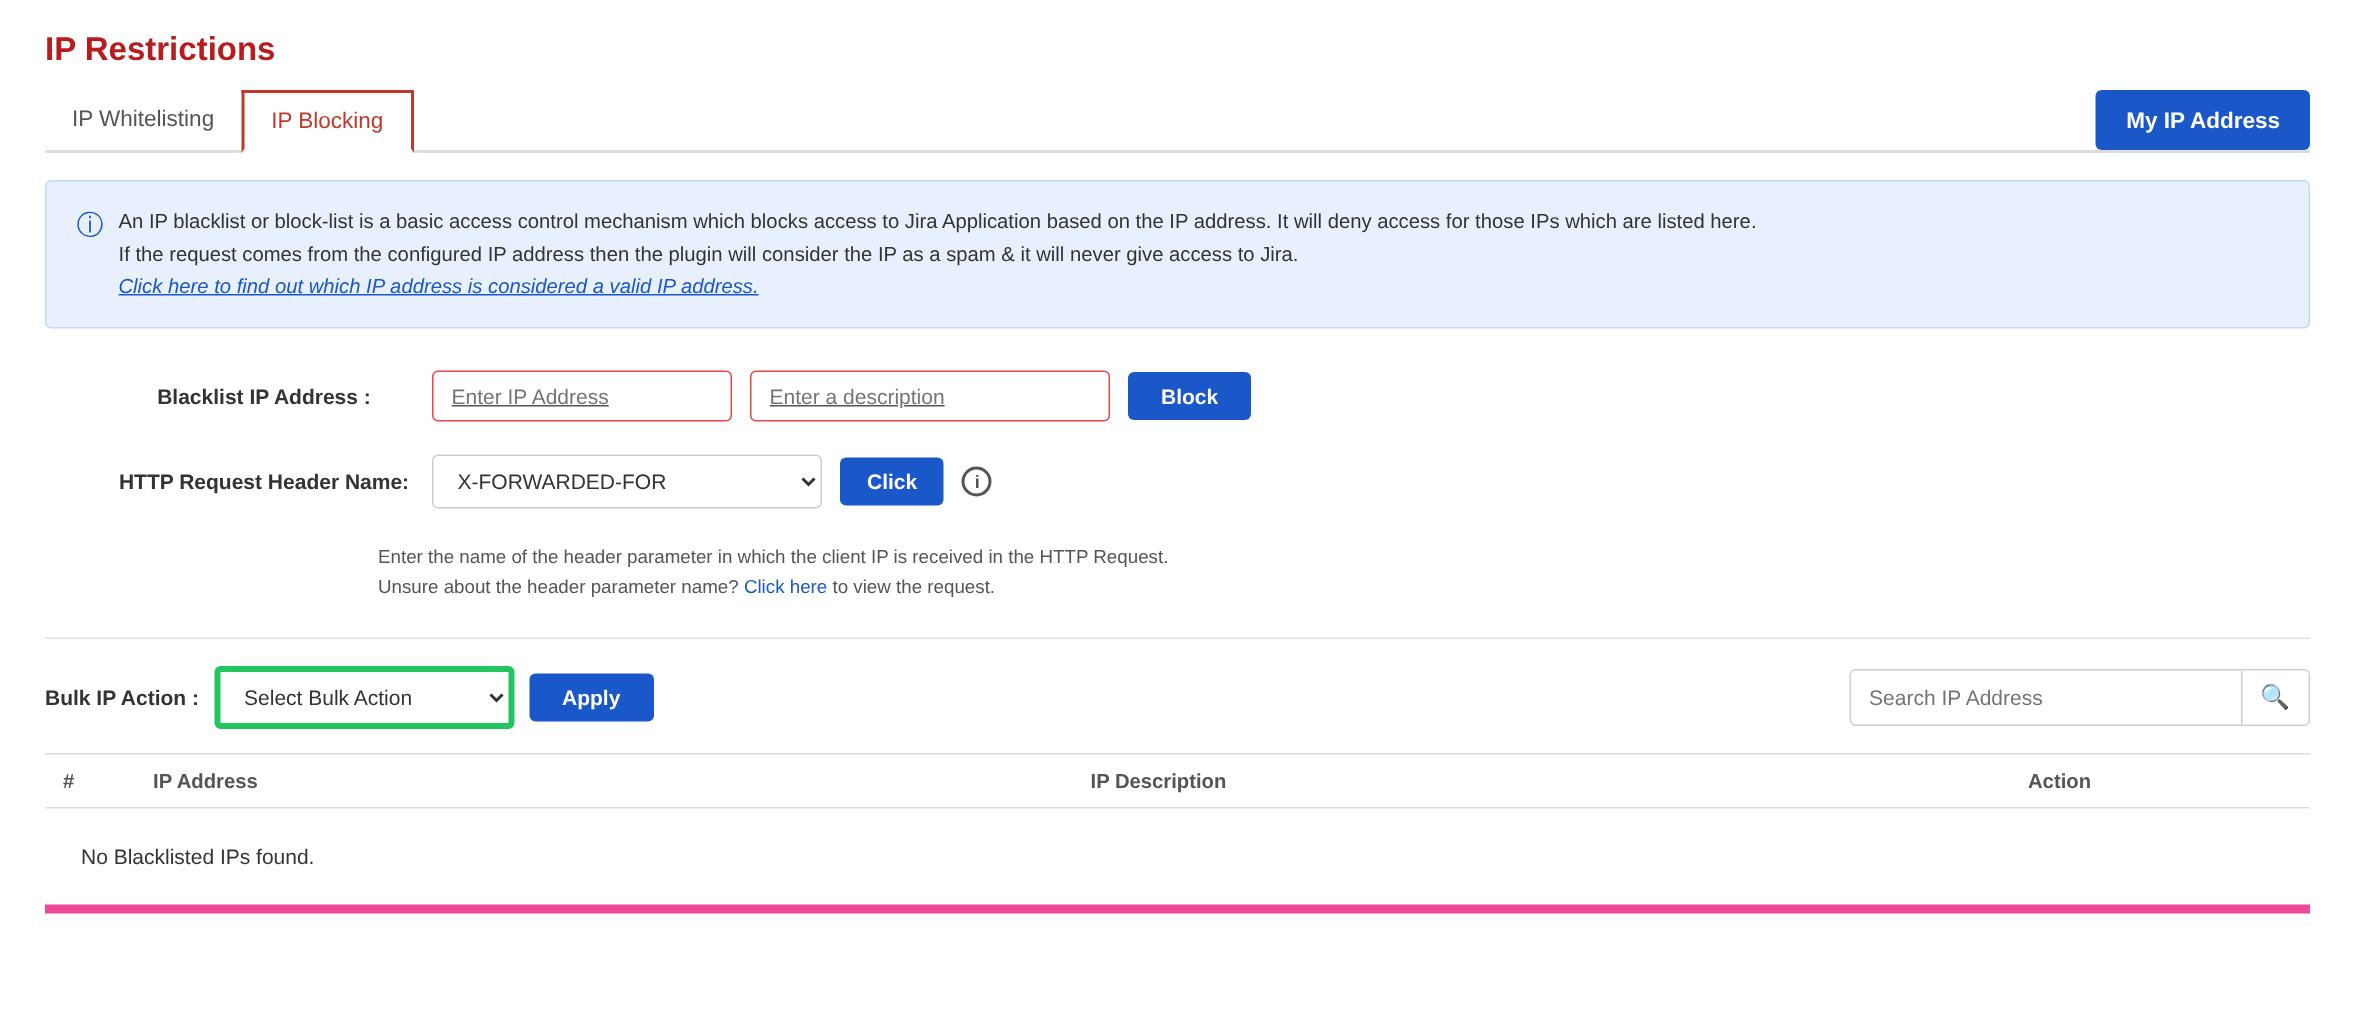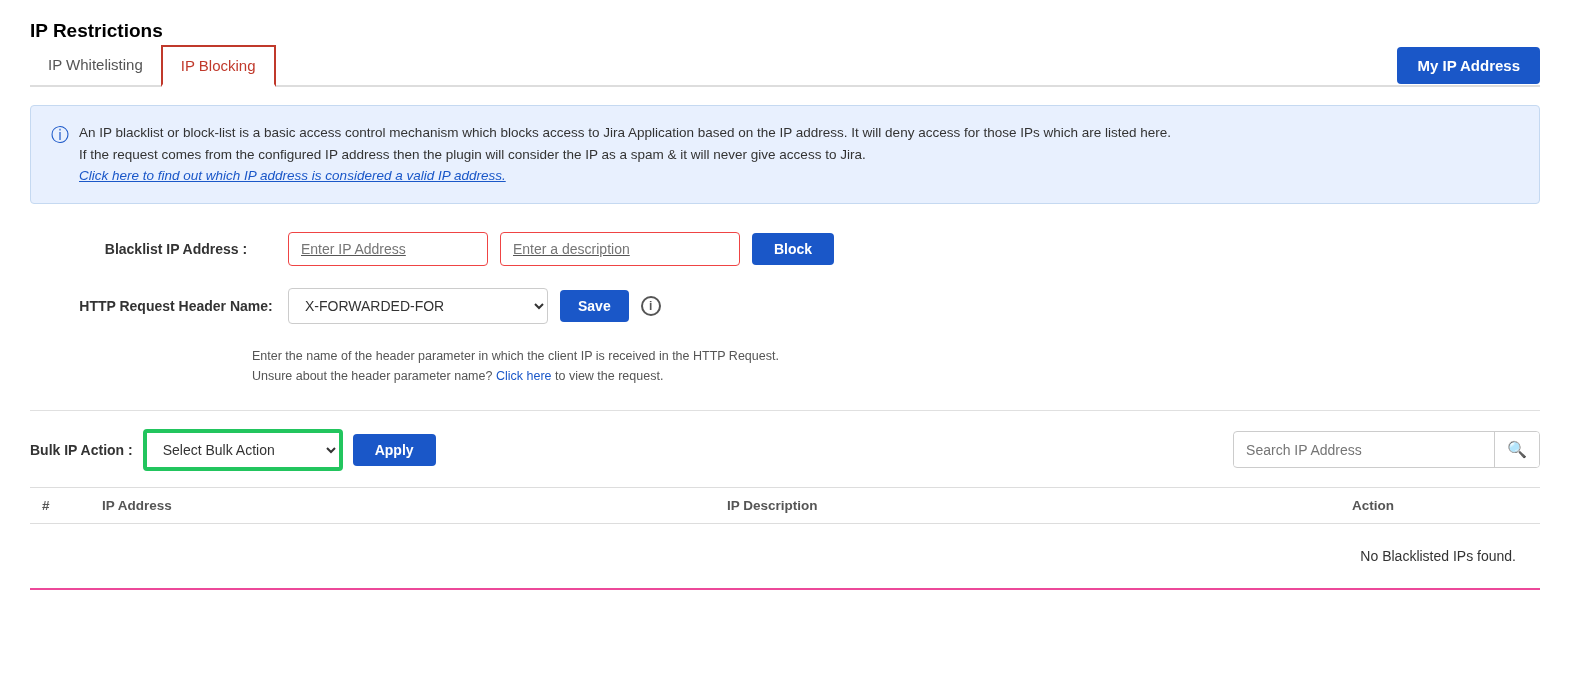--- a/index.html
+++ b/index.html
@@ -7,28 +7,27 @@
       font-family: -apple-system, BlinkMacSystemFont, "Segoe UI", Arial, sans-serif;
       font-size: 14px;
       color: #333;
       background: #fff;
     }
     .page-container {
       padding: 20px 30px;
       max-width: 1570px;
     }
     .page-title {
-      font-size: 19px;
-      font-weight: 600;
-      color: #000000;
-      margin-bottom: 3px;
+      font-size: 22px;
+      font-weight: 600;
+      color: #b91c1c;
+      margin-bottom: 14px;
     }
     .tabs {
       display: flex;
-      align-items: center;
       justify-content: space-between;
       border-bottom: 2px solid #ddd;
       margin-bottom: 18px;
     }
     .tabs-left {
       display: flex;
       align-items: center;
       gap: 0;
     }
     .tab {
@@ -245,25 +244,25 @@
       padding: 10px 0;
       background: #fff;
     }
     .table-col-header {
       font-weight: 600;
       font-size: 13.5px;
       color: #555;
       padding: 0 12px;
     }
     .table-empty {
-      text-align: right;
+      text-align: left;
       padding: 24px;
       font-size: 14px;
       color: #333;
-      border-bottom: 2px solid #ec4899;
+      border-bottom: 6px solid #ec4899;
     }
   </style>
 </head>
 <body>
 
 <div class="page-container">
 
   <h1 class="page-title">IP Restrictions</h1>
 
   <div class="tabs">
@@ -294,21 +293,21 @@
       <button class="block-btn">Block</button>
     </div>
 
     <div class="form-row">
       <label class="form-label">HTTP Request Header Name:</label>
       <select class="header-select">
         <option>X-FORWARDED-FOR</option>
         <option>REMOTE_ADDR</option>
         <option>HTTP_X_FORWARDED_FOR</option>
       </select>
-      <button class="save-btn">Save</button>
+      <button class="save-btn">Click</button>
       <span class="info-circle">i</span>
     </div>
 
     <div class="helper-text">
       <div>Enter the name of the header parameter in which the client IP is received in the HTTP Request.</div>
       <div>
         <span>Unsure about the header parameter name?</span>
         <a class="helper-link">Click here</a>
         <span>to view the request.</span>
       </div>

